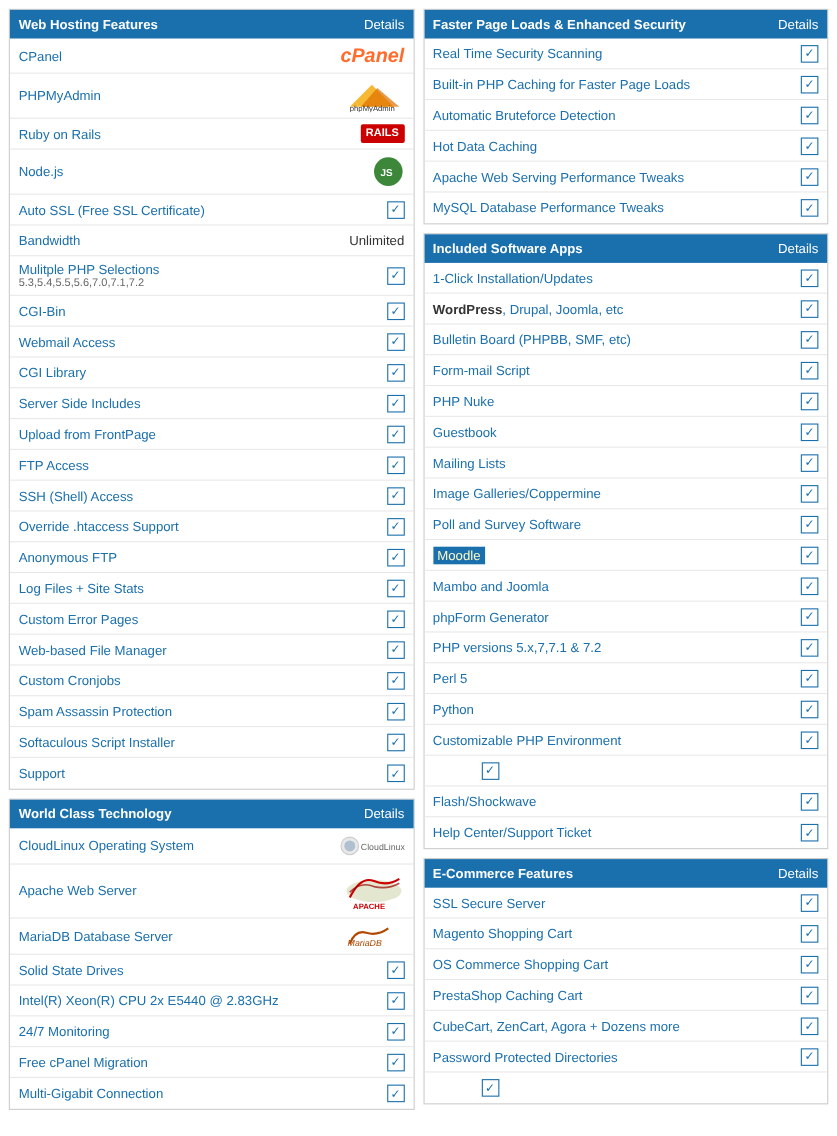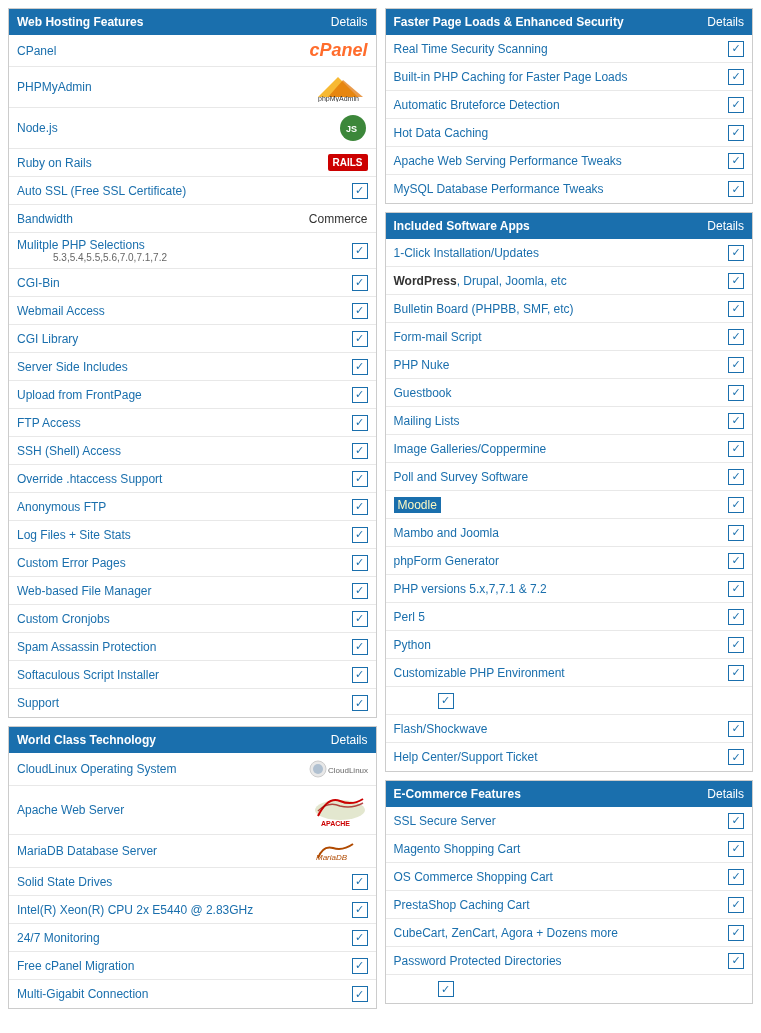--- a/index.html
+++ b/index.html
@@ -9,21 +9,21 @@
     .section { border: 1px solid #ccc; }
     .section-header { background: #1a6fad; color: #fff; display: flex; justify-content: space-between; align-items: center; padding: 6px 8px; font-weight: bold; font-size: 12px; }
     .section-header .details { font-weight: normal; font-size: 12px; }
     .feature-row { display: flex; justify-content: space-between; align-items: center; padding: 5px 8px; border-bottom: 1px solid #e8e8e8; min-height: 28px; }
     .feature-row:last-child { border-bottom: none; }
     .feature-name { color: #1a6fad; font-size: 12px; flex: 1; }
     .feature-name strong { font-weight: bold; color: #333; margin-top: 12px; }
     .feature-detail { display: flex; align-items: center; justify-content: flex-end; min-width: 60px; }
     .checkmark-box { display: inline-block; width: 16px; height: 16px; border: 1px solid #1a6fad; color: #1a6fad; display: flex; align-items: center; justify-content: center; font-size: 11px; }
     .unlimited { color: #333; font-size: 12px; }
-    .sub-text { font-size: 10px; color: #666; margin-left: 36px; }
+    .sub-text { font-size: 10px; color: #666; }
     .logo-cpanel { color: #ff6c2c; font-weight: bold; font-size: 18px; font-style: italic; }
     .logo-rails { display: inline-block; background: #c00; color: #fff; font-size: 10px; font-weight: bold; padding: 3px 5px; border-radius: 2px; }
   </style>
 </head>
 <body>
 
 <div class="page">
 
   <div class="col">
 
@@ -45,47 +45,47 @@
         <div class="feature-detail">
           <svg width="55" height="30" viewBox="0 0 55 30">
             <polygon points="5,25 25,5 45,25" fill="#f5a800" opacity="0.8"></polygon>
             <polygon points="15,25 30,8 50,25" fill="#e07000" opacity="0.7"></polygon>
             <text x="5" y="29" font-size="7" fill="#333">phpMyAdmin</text>
           </svg>
         </div>
       </div>
 
       <div class="feature-row">
+        <span class="feature-name">Ruby on Rails</span>
+        <div class="feature-detail">
+          <span class="logo-rails">RAILS</span>
+        </div>
+      </div>
+
+      <div class="feature-row">
         <span class="feature-name">Node.js</span>
         <div class="feature-detail">
           <svg width="30" height="30" viewBox="0 0 30 30">
             <circle cx="15" cy="15" r="13" fill="#3c873a"></circle>
             <text x="8" y="19" font-size="9" fill="#fff" font-weight="bold">JS</text>
           </svg>
         </div>
       </div>
 
       <div class="feature-row">
-        <span class="feature-name">Ruby on Rails</span>
-        <div class="feature-detail">
-          <span class="logo-rails">RAILS</span>
-        </div>
-      </div>
-
-      <div class="feature-row">
         <span class="feature-name">Auto SSL (Free SSL Certificate)</span>
         <div class="feature-detail">
           <span class="checkmark-box">✓</span>
         </div>
       </div>
 
       <div class="feature-row">
         <span class="feature-name">Bandwidth</span>
         <div class="feature-detail">
-          <span class="unlimited">Commerce</span>
+          <span class="unlimited">Unlimited</span>
         </div>
       </div>
 
       <div class="feature-row">
         <div style="flex:1;">
           <div class="feature-name">Mulitple PHP Selections</div>
           <div class="sub-text">5.3,5.4,5.5,5.6,7.0,7.1,7.2</div>
         </div>
         <div class="feature-detail">
           <span class="checkmark-box">✓</span>

